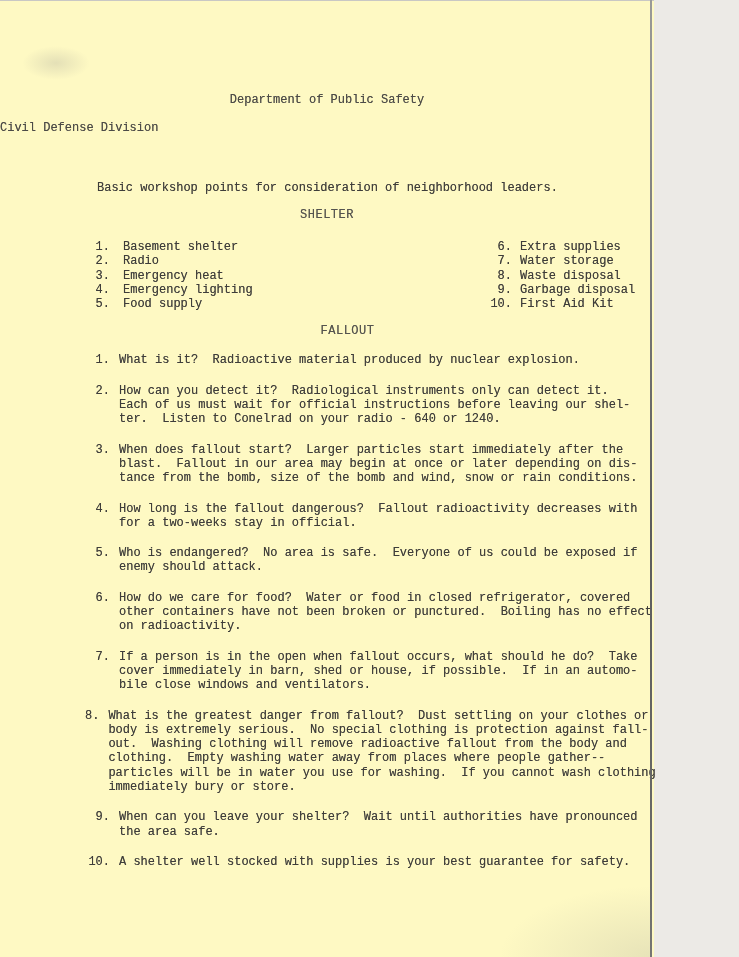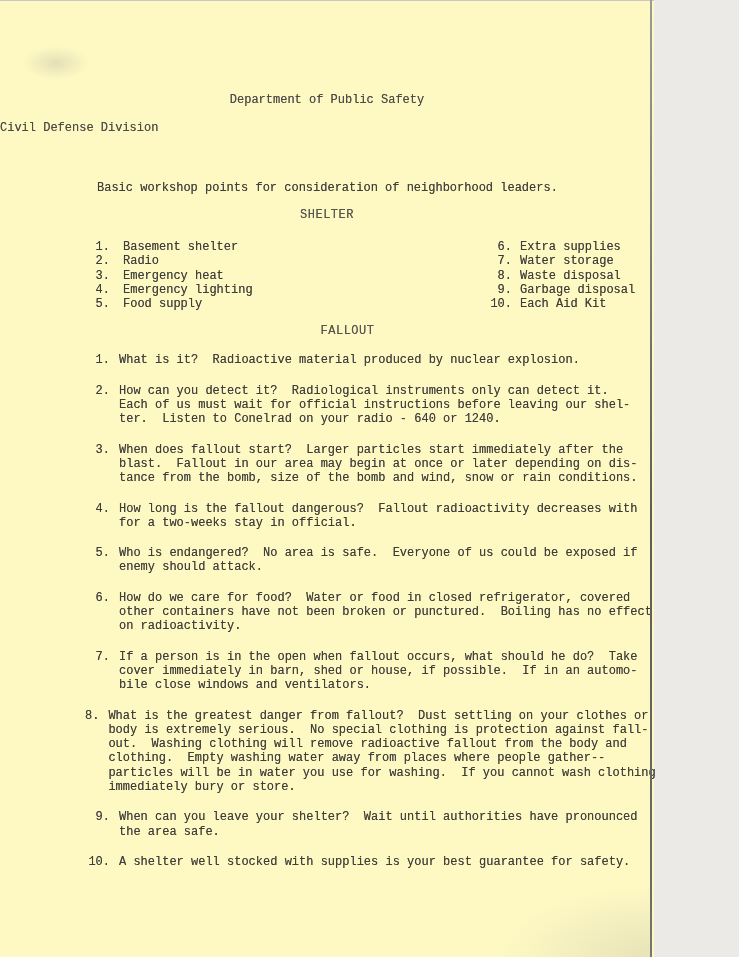--- a/index.html
+++ b/index.html
@@ -95,21 +95,21 @@
         <div class="srow">
           <div class="n">8.</div>
           <div class="l">Waste disposal</div>
         </div>
         <div class="srow">
           <div class="n">9.</div>
           <div class="l">Garbage disposal</div>
         </div>
         <div class="srow">
           <div class="n">10.</div>
-          <div class="l">Each Aid Kit</div>
+          <div class="l">First Aid Kit</div>
         </div>
       </div>
   </div>
 
   <div class="heading fallout-heading">FALLOUT</div>
 
   <div class="fallout" id="fallout-list">
       <div class="fi">
         <div class="n">1.</div>
         <div class="tx">

